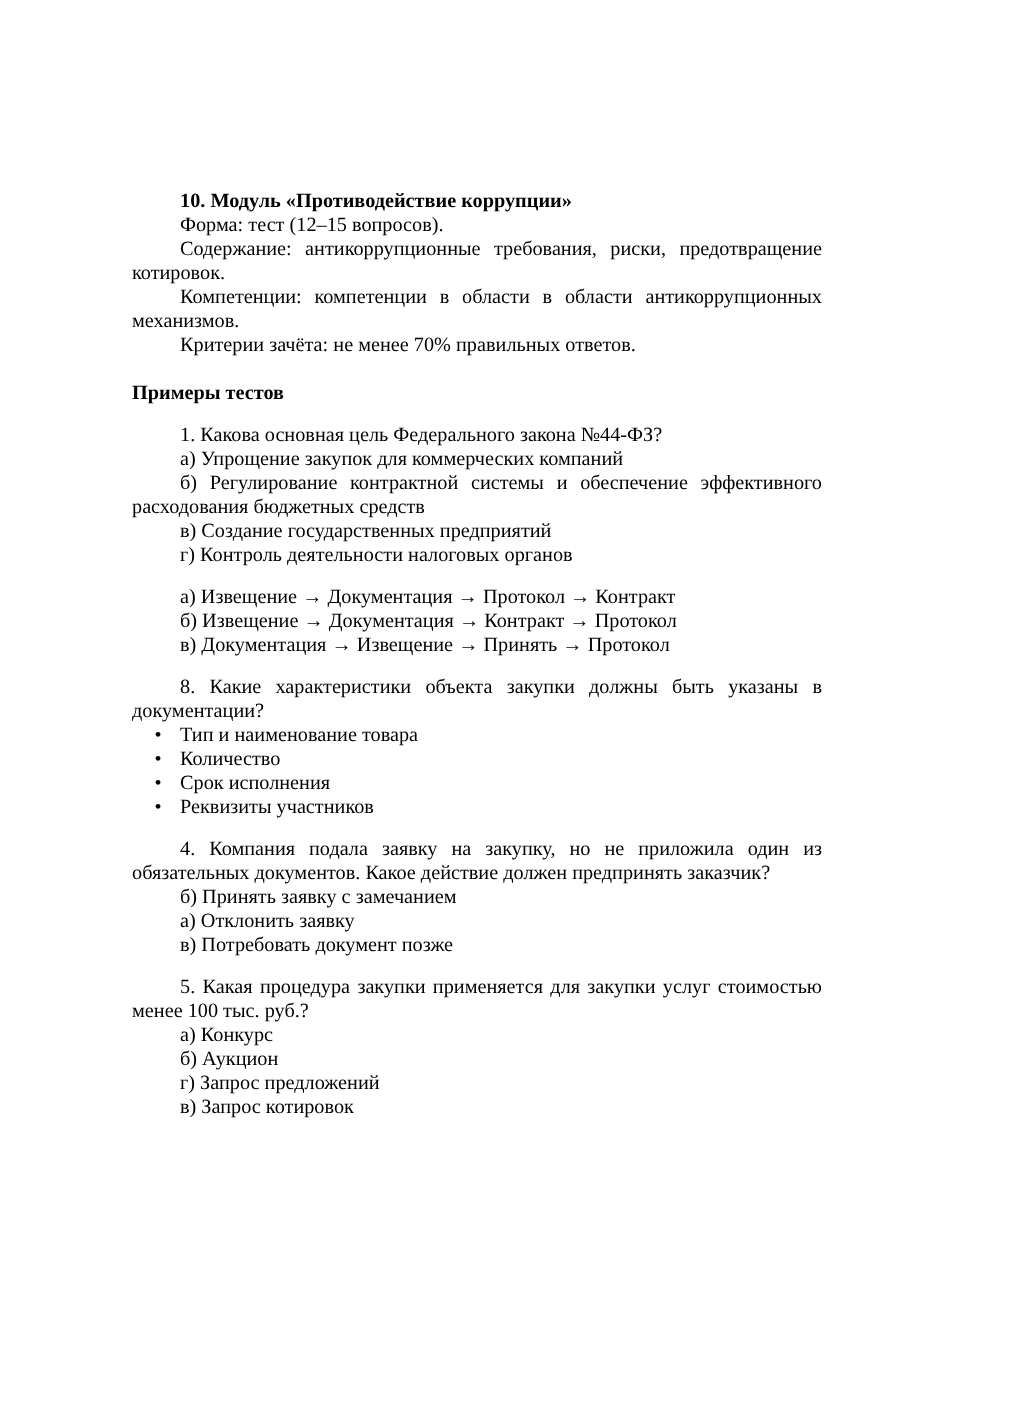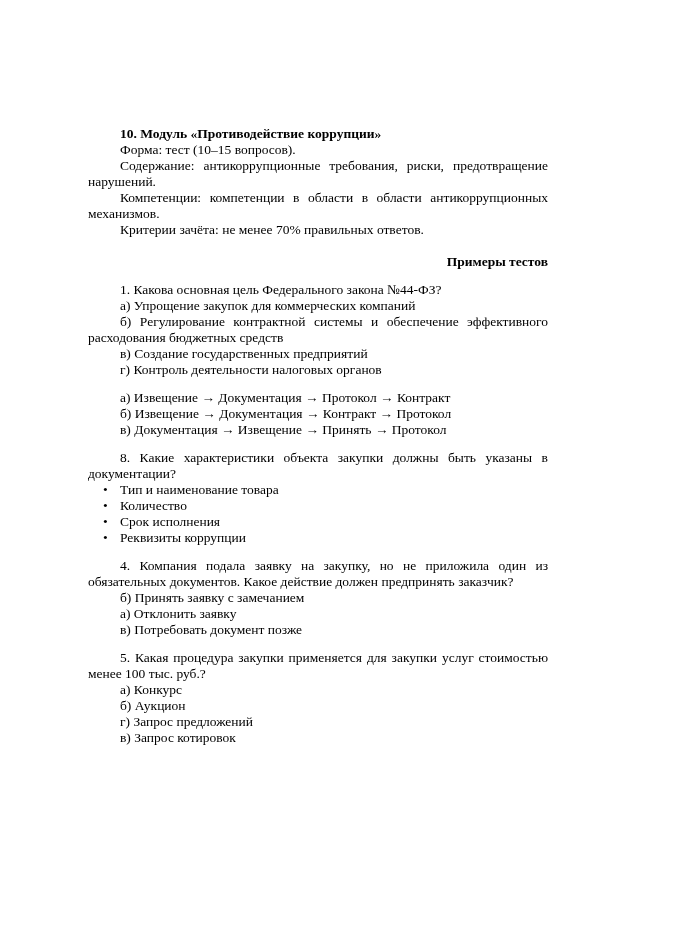--- a/index.html
+++ b/index.html
@@ -18,21 +18,21 @@
     overflow: hidden;
   }
   .para {
     margin: 0;
     text-align: justify;
     text-indent: 32px;
   }
   .bold { font-weight: bold; }
   .section-heading {
     margin: 16px 0 0 0;
-    text-align: right;
+    text-align: left;
     text-indent: 0;
     font-weight: bold;
   }
   .question-block { margin-top: 12px; }
   .bullet-item {
     position: relative;
     padding-left: 32px;
     text-align: justify;
   }
   .bullet-marker {
@@ -40,22 +40,22 @@
     left: 15px;
     top: 0;
   }
 </style>
 </head>
 <body>
 
 <div class="page">
 
   <p class="para bold">10. Модуль «Противодействие коррупции»</p>
-  <p class="para">Форма: тест (10–15 вопросов).</p>
-  <p class="para">Содержание: антикоррупционные требования, риски, предотвращение нарушений.</p>
+  <p class="para">Форма: тест (12–15 вопросов).</p>
+  <p class="para">Содержание: антикоррупционные требования, риски, предотвращение котировок.</p>
   <p class="para">Компетенции: компетенции в области в области антикоррупционных механизмов.</p>
   <p class="para">Критерии зачёта: не менее 70% правильных ответов.</p>
 
   <p class="section-heading">Примеры тестов</p>
 
   <div class="question-block">
     <p class="para">1. Какова основная цель Федерального закона №44-ФЗ?</p>
     <p class="para">а) Упрощение закупок для коммерческих компаний</p>
     <p class="para">б) Регулирование контрактной системы и обеспечение эффективного расходования бюджетных средств</p>
     <p class="para">в) Создание государственных предприятий</p>
@@ -77,21 +77,21 @@
     <div class="bullet-item">
       <span class="bullet-marker">•</span>
       <span>Количество</span>
     </div>
     <div class="bullet-item">
       <span class="bullet-marker">•</span>
       <span>Срок исполнения</span>
     </div>
     <div class="bullet-item">
       <span class="bullet-marker">•</span>
-      <span>Реквизиты коррупции</span>
+      <span>Реквизиты участников</span>
     </div>
   </div>
 
   <div class="question-block">
     <p class="para">4. Компания подала заявку на закупку, но не приложила один из обязательных документов. Какое действие должен предпринять заказчик?</p>
     <p class="para">б) Принять заявку с замечанием</p>
     <p class="para">а) Отклонить заявку</p>
     <p class="para">в) Потребовать документ позже</p>
   </div>
 

